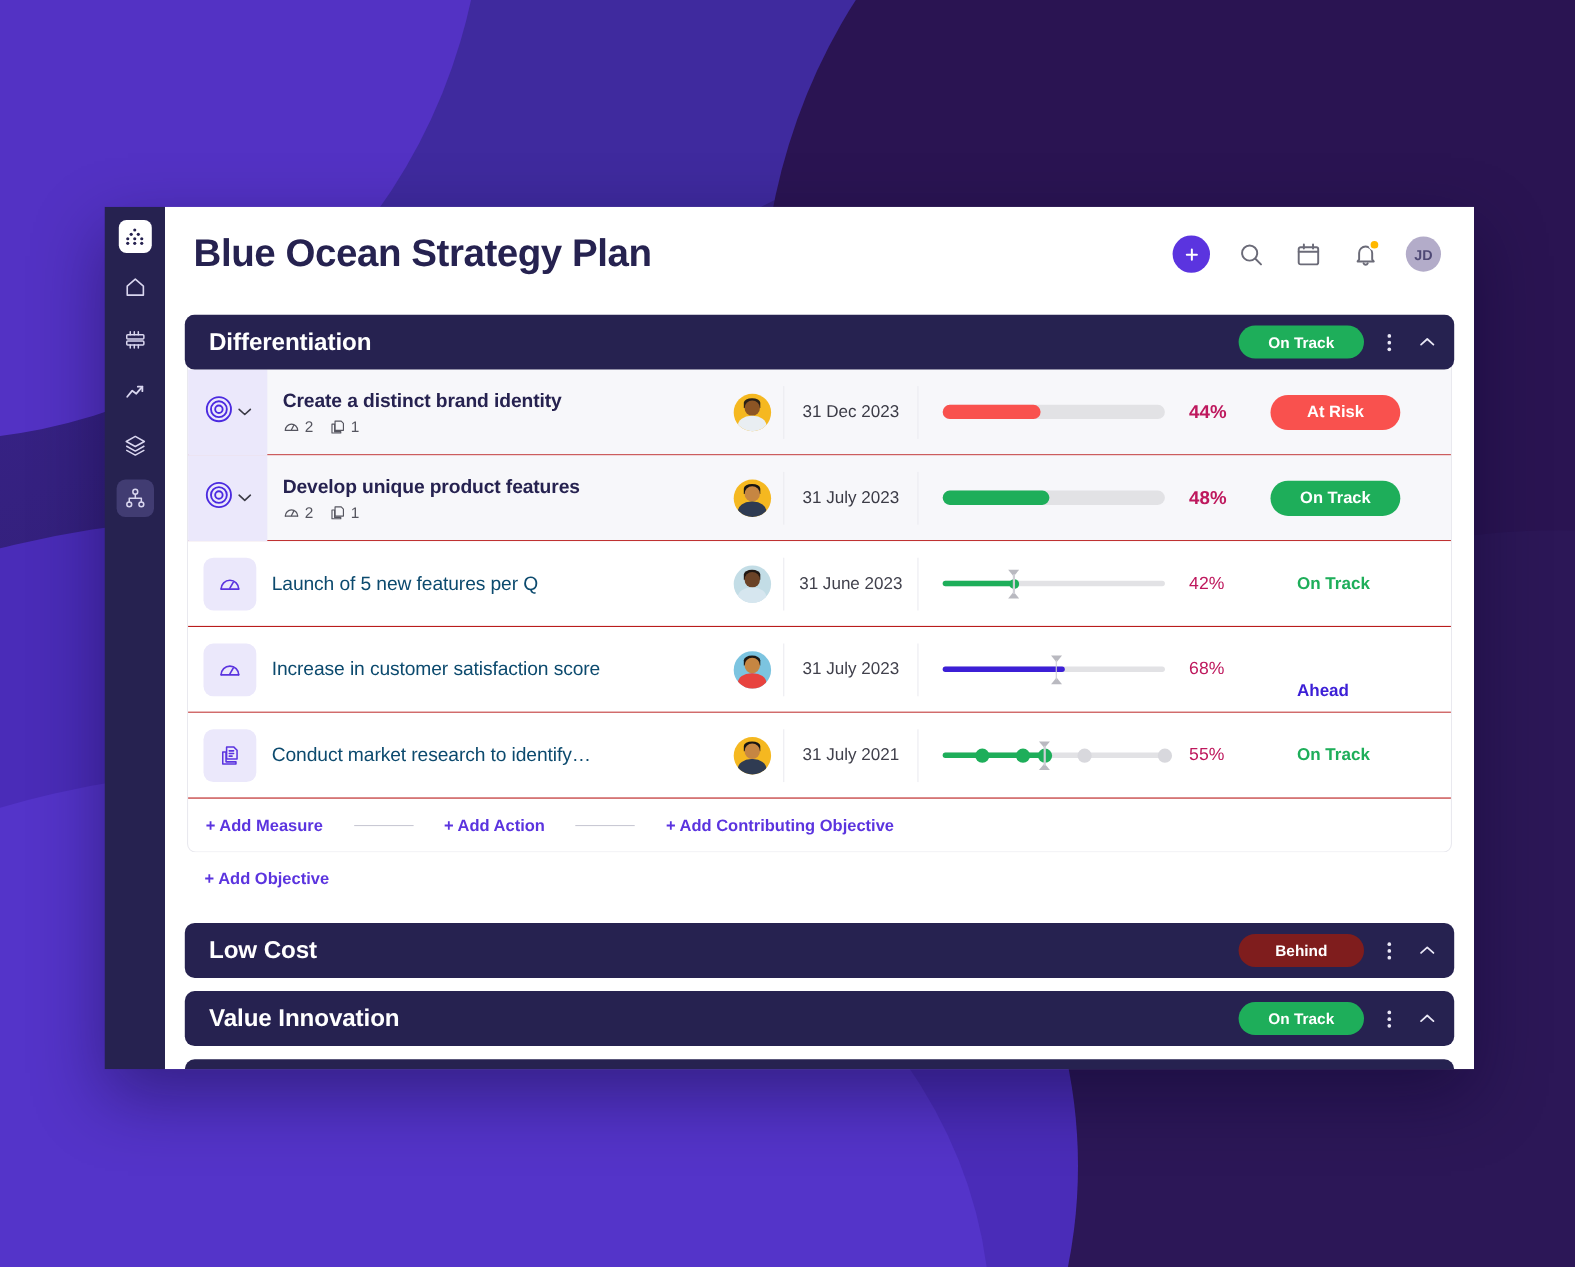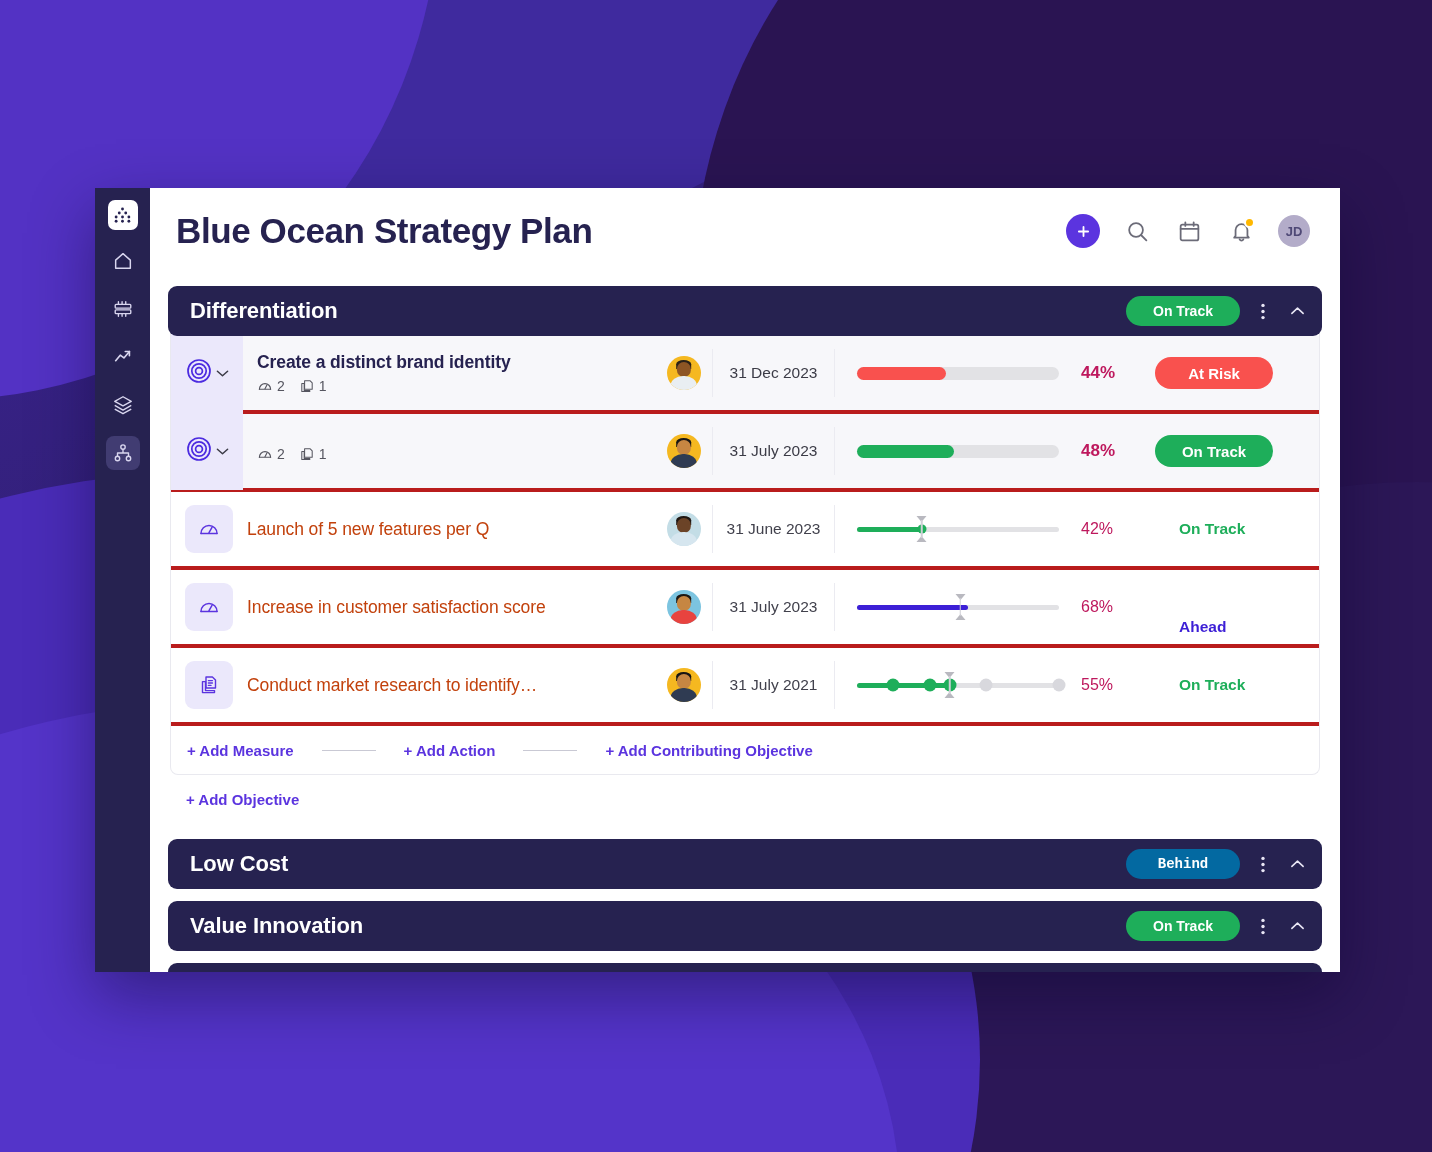--- a/index.html
+++ b/index.html
@@ -155,40 +155,40 @@
     color: #fff; font-size: 22px; font-weight: 600; letter-spacing: -0.1px; text-align: right;
   }
   .section-right { margin-left: auto; display: flex; align-items: center; gap: 12px; }
   .badge {
     min-width: 114px; height: 30px; border-radius: 16px;
     display: flex; align-items: center; justify-content: center;
     font-size: 14px; font-weight: 700; color: #fff;
     padding: 0 16px;
   }
   .badge.ontrack { background: #1eae5a; }
-  .badge.behind  { background: #0369a1; font-family: Liberation Mono, monospace; }
+  .badge.behind  { background: #7f1d1d; }
   .kebab, .chev {
     color: #e9e7f5; background: none; border: none; cursor: pointer;
     display: flex; align-items: center; justify-content: center;
     width: 22px; height: 28px;
   }
 
   .section-body {
     background: #fff;
     border: 1px solid #e9e9ef;
     border-top: none;
     border-radius: 0 0 8px 8px;
     margin: -4px 2px 0 2px;
     padding-top: 4px;
   }
 
   .row {
     display: flex; align-items: center;
     height: 78px;
-    border-bottom: 4px solid #b91c1c;
+    border-bottom: 1px solid #b91c1c;
     padding-left: 14px;
   }
   .row.objective { background: #f7f7fa; height: 78px; }
   .row.measure { background: #fff; }
   .row:last-of-type { border-bottom: 1px solid #eeeef3; }
 
   .row-icon {
     width: 48px; height: 48px; border-radius: 9px;
     background: #ebe8fb;
     display: flex; align-items: center; justify-content: center;
@@ -199,21 +199,21 @@
     width: 72px; height: 78px; margin-left: -14px;
     background: #ebe8fb;
     display: flex; align-items: center; justify-content: center;
     gap: 3px;
     flex: 0 0 72px;
   }
   .chev-small { color: #4b4b57; display: flex; }
 
   .row-main { flex: 1; min-width: 0; padding-left: 14px; }
   .row-title {
-    font-size: 17.5px; color: #c2410c; letter-spacing: -0.1px;
+    font-size: 17.5px; color: #0c4a6e; letter-spacing: -0.1px;
     white-space: nowrap; overflow: hidden; text-overflow: ellipsis;
   }
   .row.objective .row-title { font-weight: 600; color: #262250; }
   .row-meta { display: flex; align-items: center; gap: 14px; margin-top: 5px; }
   .meta-item { display: flex; align-items: center; gap: 4px; color: #55555f; font-size: 14px; }
 
   .col-avatar {
     width: 58px; flex: 0 0 58px;
     display: flex; align-items: center; justify-content: center;
     border-right: 1px solid #ebebf1; height: 48px;
@@ -494,20 +494,21 @@
                   <circle cx="14" cy="14" r="3.4"></circle>
                 </svg>
               </span>
               <span class="chev-small">
                 <svg width="13" height="9" viewBox="0 0 14 9" fill="none" stroke="#3b3b46" stroke-width="1.6" stroke-linecap="round" stroke-linejoin="round">
                     <path d="M1.5 2 L7 7 L12.5 2"></path>
                   </svg>
               </span>
             </div>
             <div class="row-main">
+              <div class="row-title">Develop unique product features</div>
               <div class="row-meta">
                 <span class="meta-item">
                   <svg width="16" height="16" viewBox="0 0 20 20" fill="none" stroke="#55555f" stroke-width="1.4" stroke-linecap="round">
                       <path d="M3 14 a7 7 0 0 1 14 0"></path>
                       <path d="M3 14 h14"></path>
                       <path d="M10 13.4 L12.4 8.6"></path>
                     </svg>
                   <span>2</span>
                 </span>
                 <span class="meta-item">

